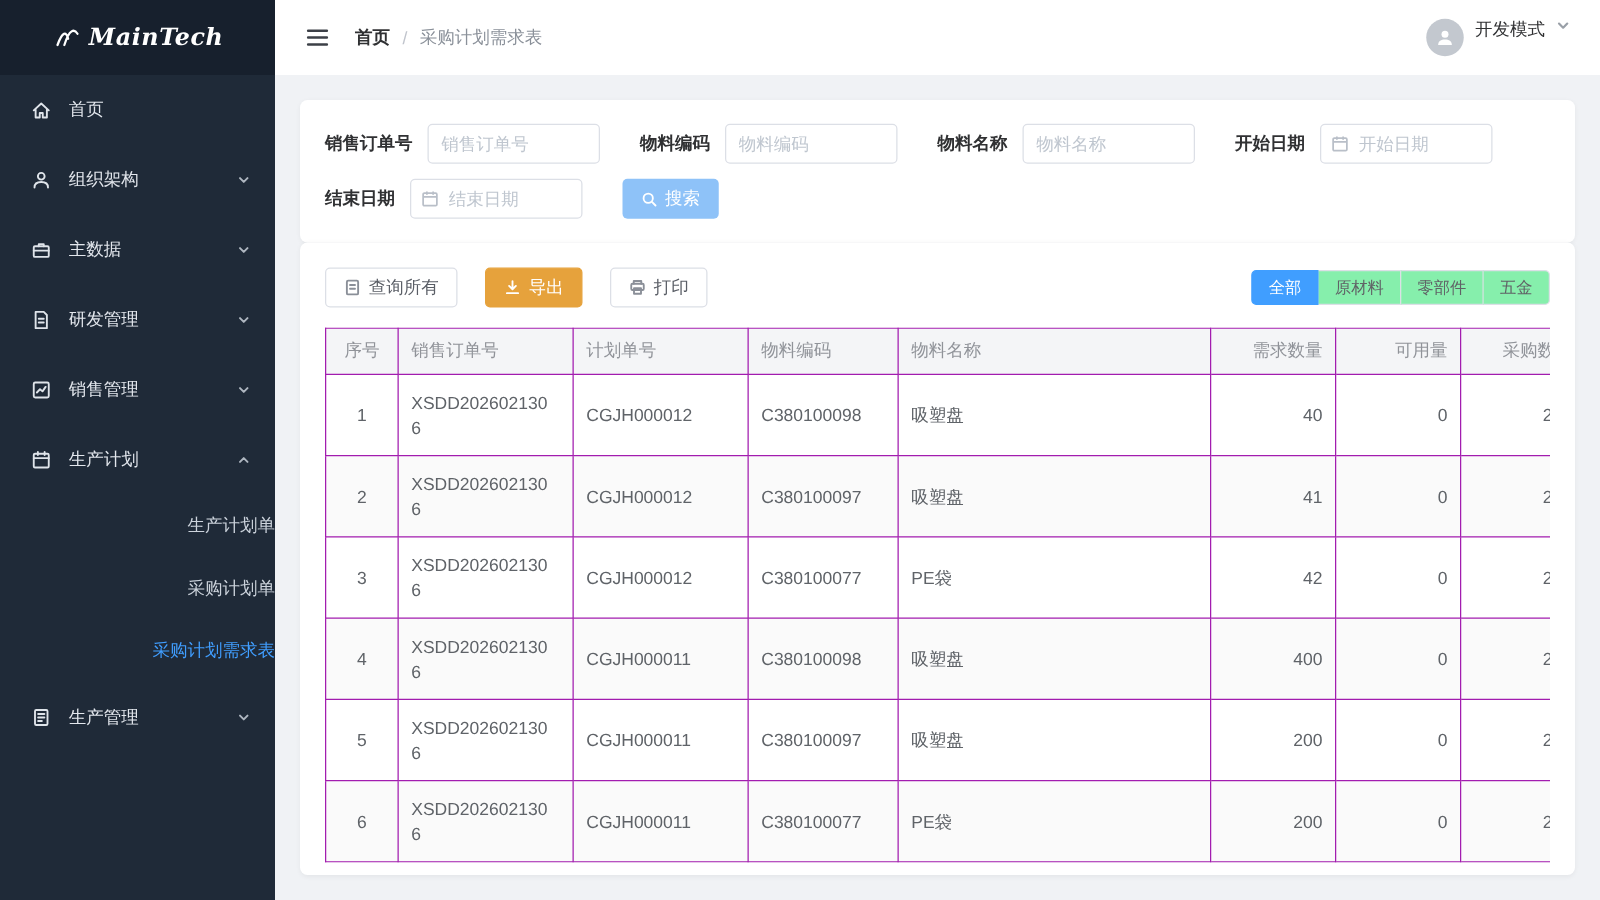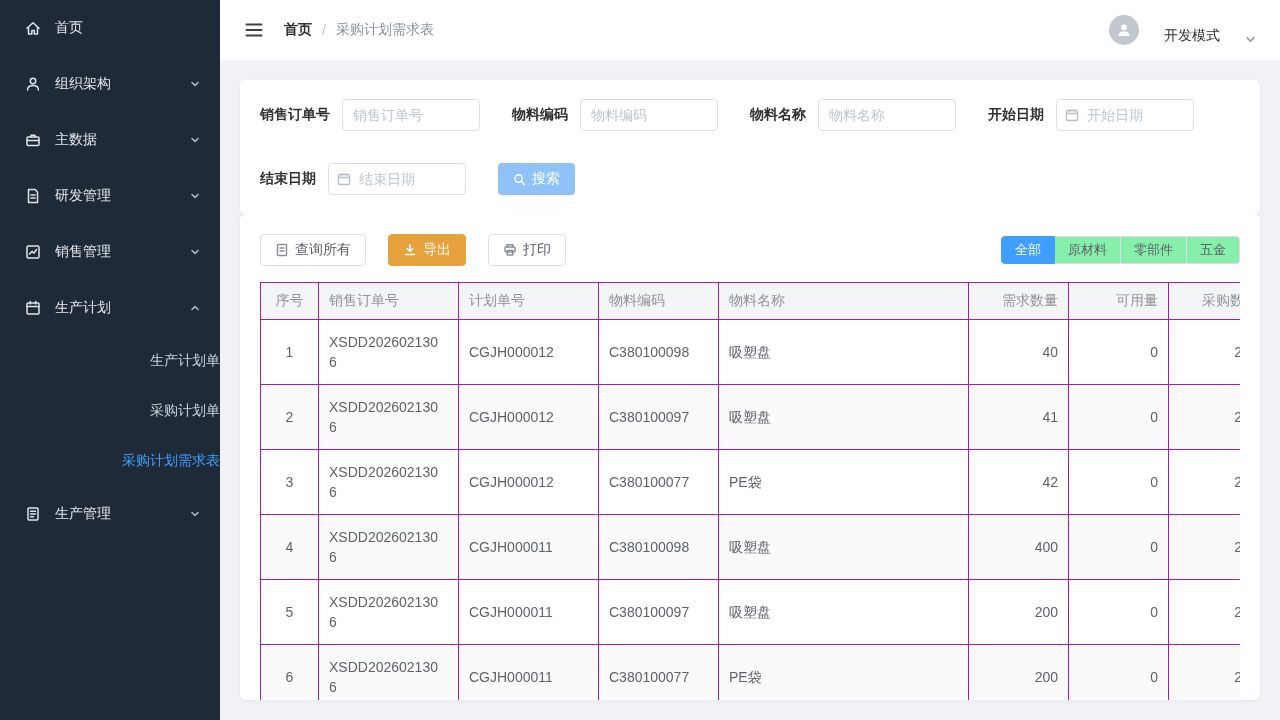--- a/index.html
+++ b/index.html
@@ -22,32 +22,32 @@
   .submenu-item { height:50px; display:flex; align-items:center; padding-left:33px; color:#ccd3dc; cursor:pointer;justify-content:flex-end; }
   .submenu-item.active { color:var(--accent,#409eff); }
 
   
   .main { flex:1; min-width:0; display:flex; flex-direction:column; }
   .topbar { height:60px; flex:0 0 60px; background:#fff; display:flex; align-items:center; padding:0 24px 0 24px; }
   .hamburger { width:20px; height:20px; stroke:#3c4047; stroke-width:2; stroke-linecap:round; cursor:pointer; margin-right:20px; }
   .crumb-home { font-weight:bold; color:#303133; cursor:pointer; }
   .crumb-sep { color:#c0c4cc; margin:0 10px; }
   .crumb-cur { color:#8a9099; }
-  .userbox { margin-left:auto; display:flex; align-items:flex-end; gap:25px; cursor:pointer; }
+  .userbox { margin-left:auto; display:flex; align-items:flex-start; gap:9px; cursor:pointer; }
   .avatar { width:30px; height:30px; border-radius:50%; background:#c3c8cf; display:flex; align-items:center; justify-content:center; }
   .avatar svg { width:16px; height:16px; fill:#fff; }
   .user-chev { width:11px; height:11px; stroke:#9aa0a8; fill:none; stroke-width:1.6; stroke-linecap:round; stroke-linejoin:round; }
 
   .content { flex:1; min-height:0; padding:20px; display:flex; flex-direction:column; overflow:hidden; }
   .card { background:#fff; border-radius:6px; box-shadow:0 1px 4px rgba(0,0,0,.05); }
 
   
   .filter-card { padding:19px 20px; flex:0 0 auto; }
   .filter-row { display:flex; align-items:center; }
-  .filter-row + .filter-row { margin-top:32px; }
+  .filter-row + .filter-row { margin-top:12px; }
   .f-field { display:flex; align-items:center; margin-right:32px; }
   .f-label { font-weight:bold; margin-right:12px; white-space:nowrap; color:#303133; }
   .f-input { width:138px; height:32px; border:1px solid #dcdfe6; border-radius:4px; padding:0 10px; font-size:14px; color:#606266; outline:none; background:#fff; font-family:inherit; }
   .f-input::placeholder { color:#bfc6cf; }
   .date-wrap { position:relative; }
   .date-wrap .f-input { padding-left:30px; }
   .cal-ico { position:absolute; left:9px; top:9px; width:14px; height:14px; stroke:#b9bfc8; fill:none; stroke-width:1.4; }
   .search-btn { height:32px; padding:0 15px; background:var(--search-btn,#8ec2f8); color:#fff; border:none; border-radius:4px; font-size:14px; display:inline-flex; align-items:center; gap:6px; cursor:pointer; font-family:Liberation Sans, sans-serif; }
   .search-btn svg { width:13px; height:13px; stroke:#fff; fill:none; stroke-width:1.6; stroke-linecap:round; }
 
@@ -75,20 +75,26 @@
   .ta-r { text-align:right !important; }
   .order-span { display:inline-block; max-width:112px; word-break:break-all; }
   .last-val { padding-right:26px !important; }
 </style>
 </head>
 <body>
 
 <div class="app">
 
   <aside class="sidebar">
+    <div class="logo-bar">
+      <svg width="20" height="20" viewBox="0 0 20 20">
+        <path d="M2 16 C6 5,9 5,10.5 11 M7.5 16 C11.5 3,15.5 3,18 7" stroke="#fff" stroke-width="1.8" fill="none" stroke-linecap="round"></path>
+      </svg>
+      <span class="logo-text">MainTech</span>
+    </div>
 
     <nav>
       <div class="menu-item">
         <svg class="mi" viewBox="0 0 18 18">
             <path d="M3 9.3 9 3.8l6 5.5 M4.5 8.2V15h3.3v-3.6h2.4V15h3.3V8.2"></path>
           </svg>
         <span>首页</span>
       </div>
       <div class="menu-item">
         <svg class="mi" viewBox="0 0 18 18">

